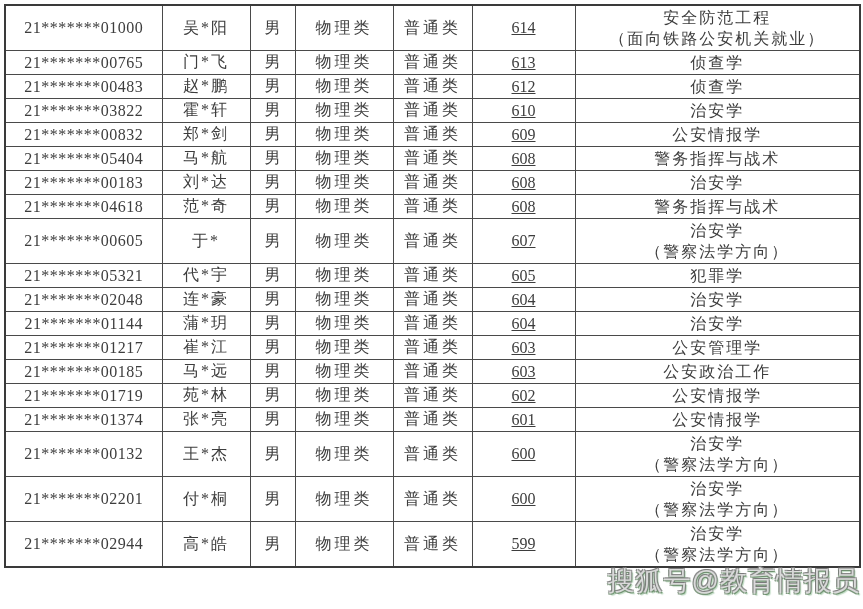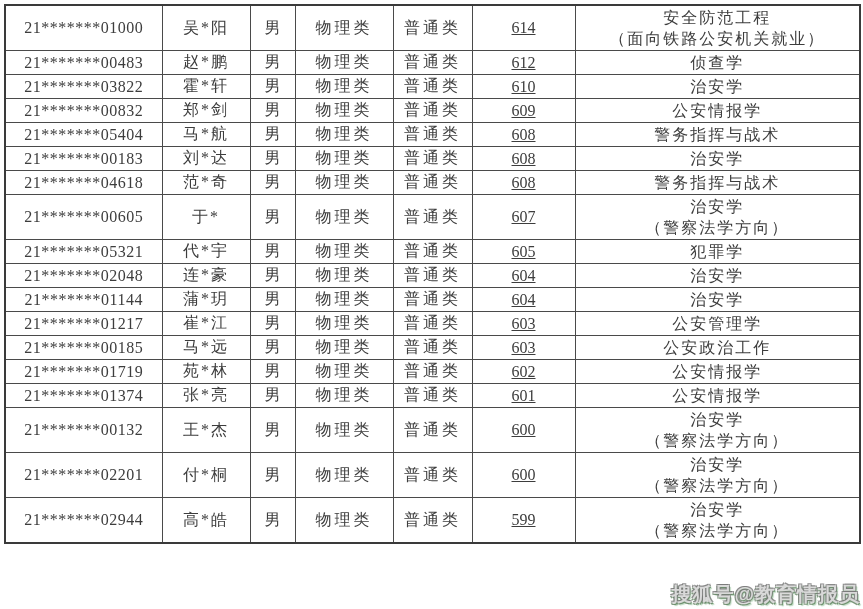--- a/index.html
+++ b/index.html
@@ -54,24 +54,24 @@
     letter-spacing: 2px;
   }
   td.two-line {
     padding-top: 2px;
     padding-bottom: 2px;
   }
   
   .watermark {
     position: absolute;
     right: 3px;
-    bottom: 1px;
+    bottom: 10px;
     font-family: "Liberation Sans", "DejaVu Sans", sans-serif;
-    font-weight: bold;
-    font-size: 20px;
+    font-weight: normal;
+    font-size: 27px;
     letter-spacing: 1px;
     color: rgba(225, 225, 225, 0.92);
     text-shadow:
       -1px -1px 0 rgba(120,120,120,0.85),
        1px -1px 0 rgba(130,130,130,0.85),
       -1px  1px 0 rgba(110,140,110,0.85),
        1px  1px 0 rgba(90,130,90,0.8),
        2px  2px 1px rgba(70,150,80,0.35);
     pointer-events: none;
     z-index: 5;
@@ -98,20 +98,31 @@
           <td class="col-gender">男</td>
           <td class="col-subject">物理类</td>
           <td class="col-category">普通类</td>
           <td class="col-score">614</td>
           <td class="col-major two-line">
             <div class="major-line">安全防范工程</div>
             <div class="major-line">（面向铁路公安机关就业）</div>
           </td>
         </tr>
         <tr>
+          <td class="col-id">21*******00765</td>
+          <td class="col-name">门*飞</td>
+          <td class="col-gender">男</td>
+          <td class="col-subject">物理类</td>
+          <td class="col-category">普通类</td>
+          <td class="col-score">613</td>
+          <td class="col-major">
+            <div class="major-line">侦查学</div>
+          </td>
+        </tr>
+        <tr>
           <td class="col-id">21*******00483</td>
           <td class="col-name">赵*鹏</td>
           <td class="col-gender">男</td>
           <td class="col-subject">物理类</td>
           <td class="col-category">普通类</td>
           <td class="col-score">612</td>
           <td class="col-major">
             <div class="major-line">侦查学</div>
           </td>
         </tr>

